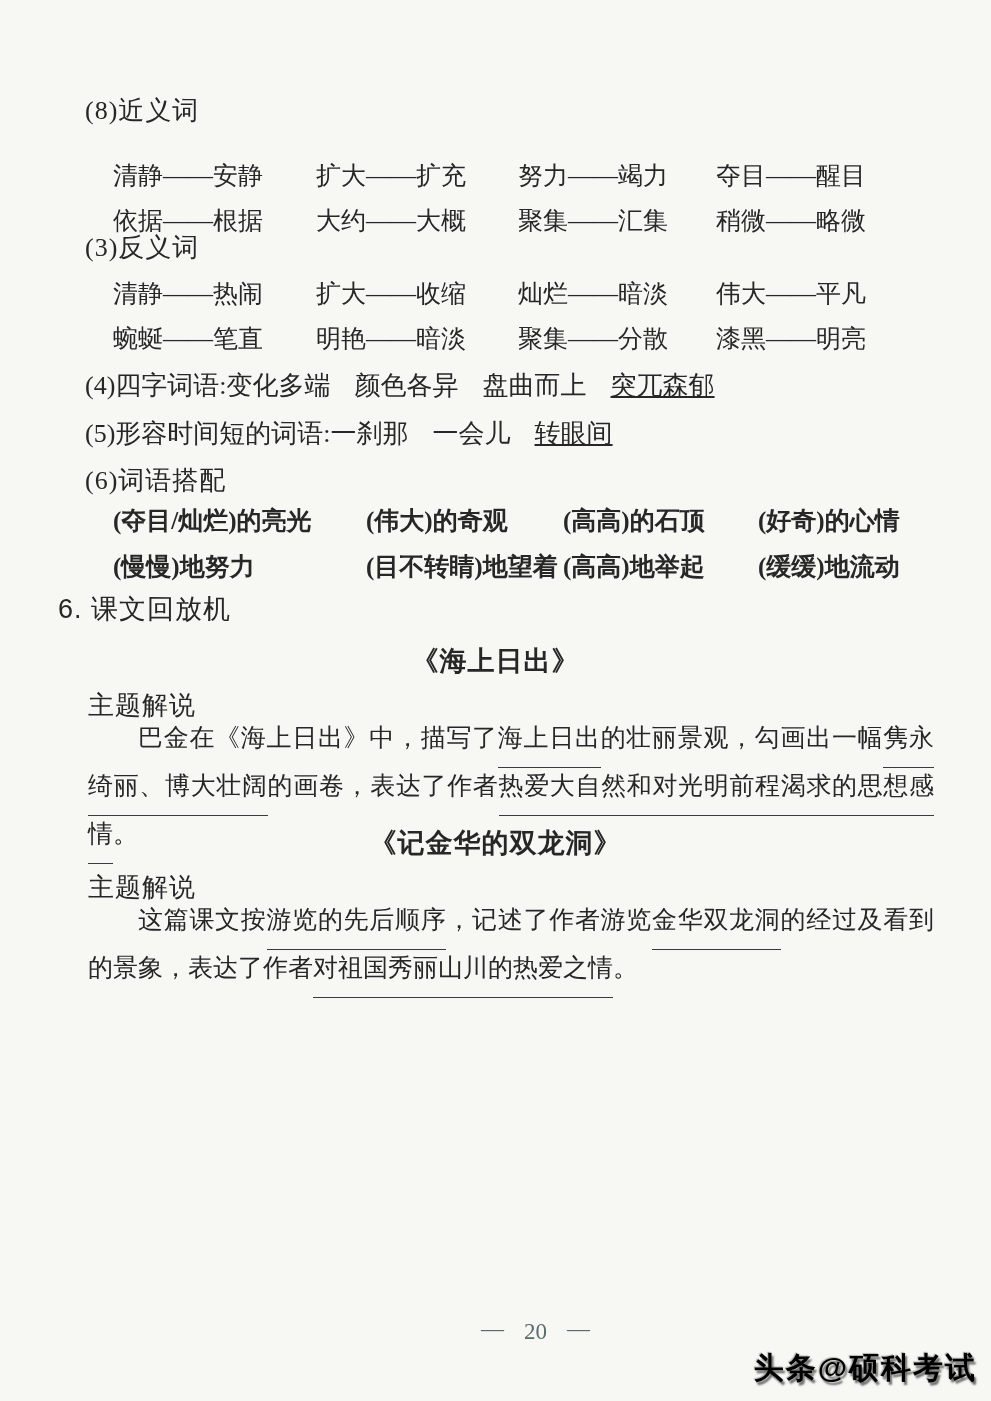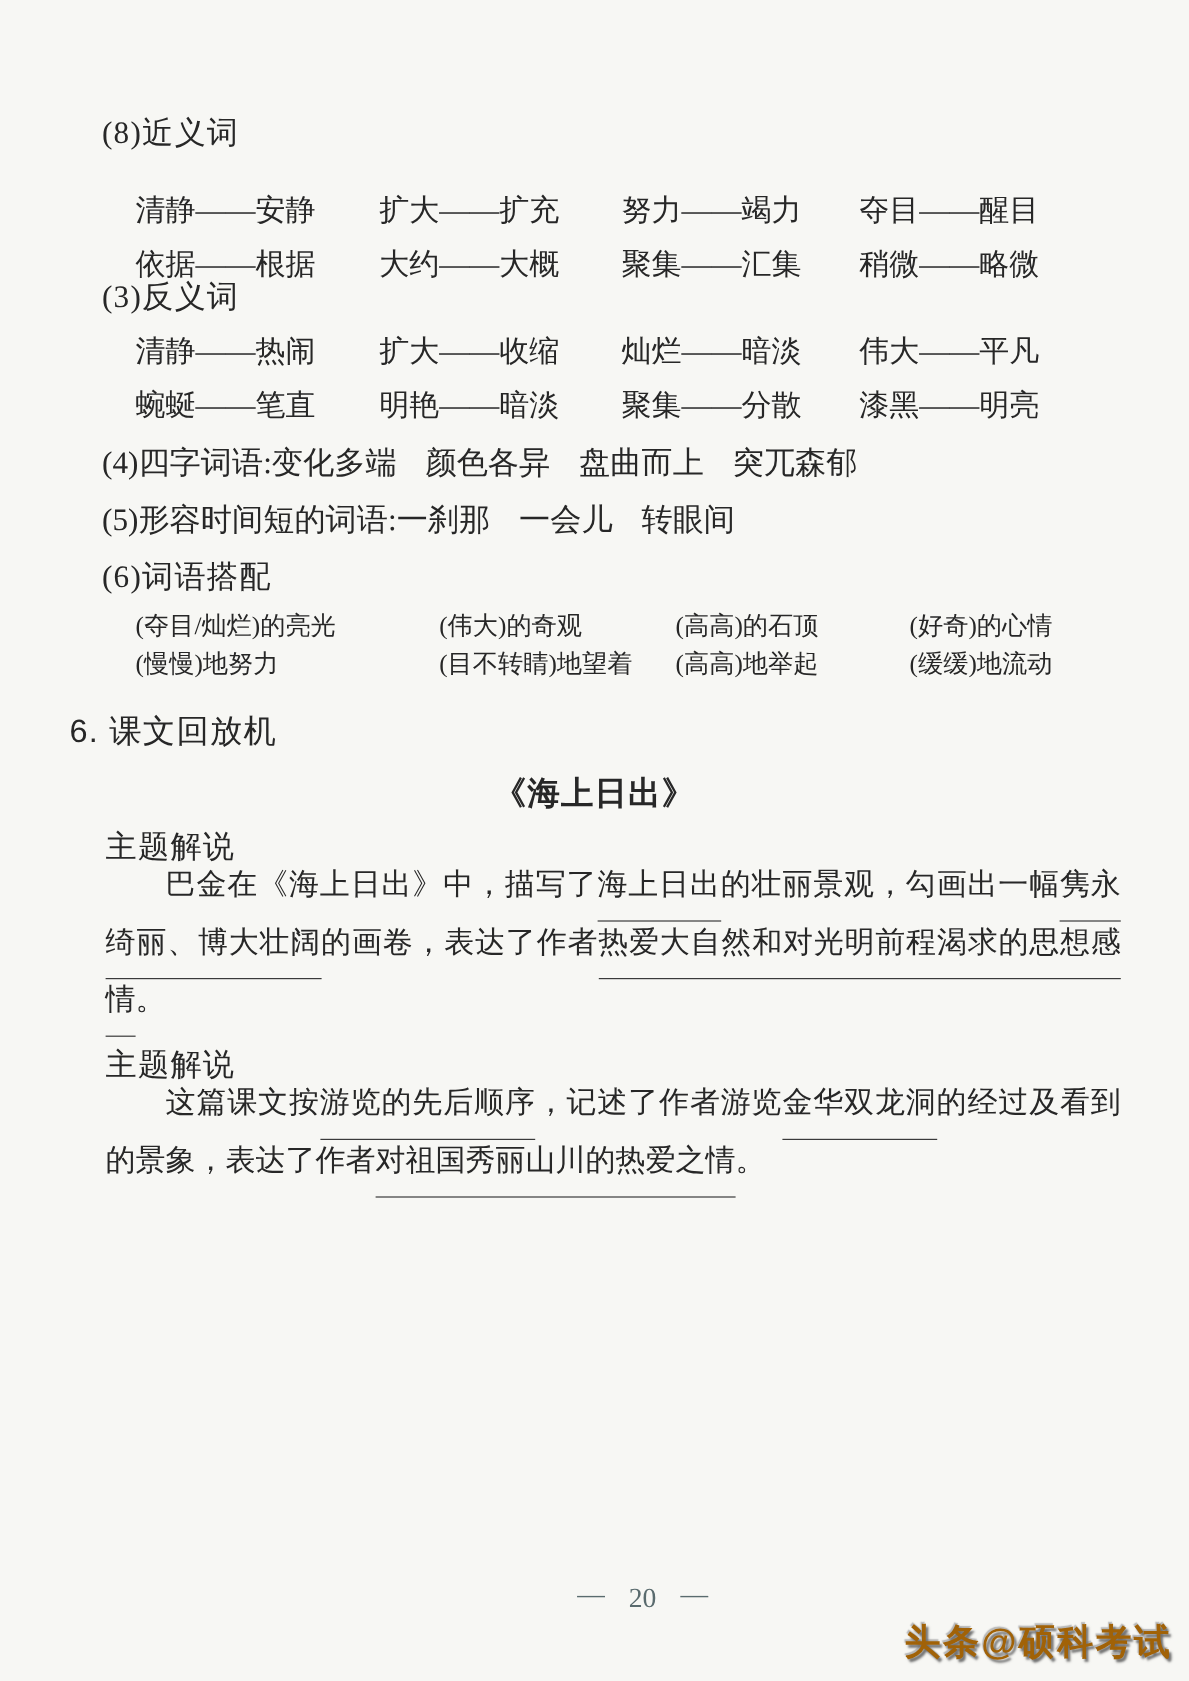--- a/index.html
+++ b/index.html
@@ -15,25 +15,26 @@
   .sec-label{font-size:26px;line-height:32px;letter-spacing:1px;}
   .word-grid{
     display:grid;
     grid-template-columns:203px 202px 198px auto;
     row-gap:13px;
     font-size:25px;line-height:32px;
   }
   .colloc-grid{
     display:grid;
     grid-template-columns:253px 197px 195px auto;
-    font-size:21px;line-height:32px;
+    row-gap:14px;
+    font-size:25px;line-height:32px;font-weight:bold;
   }
   .inline-line{font-size:26px;line-height:32px;}
   .inline-line .word{margin-right:24px;}
-  .inline-line .word:last-child{margin-right:0;}
+  .inline-line .word:last-child{margin-right:0;text-decoration:underline;}
 
   .review-label{
     font-family:"Liberation Sans","DejaVu Sans",sans-serif;
     font-weight:normal;font-size:27px;line-height:32px;letter-spacing:1px;
   }
   .lesson-title{
     width:991px;text-align:center;
     font-family:"Liberation Sans","DejaVu Sans",sans-serif;
     font-weight:bold;font-size:27px;line-height:32px;letter-spacing:1px;
   }
@@ -49,21 +50,21 @@
   .page-number-row{
     width:991px;text-align:center;
     font-size:23px;line-height:28px;color:#5a6b6e;margin-left:40px;
   }
   .page-number-row .dash{margin:0 20px;position:relative;top:-3px;}
 
   .watermark{
     right:14px;top:1348px;
     font-family:"Liberation Sans","DejaVu Sans",sans-serif;
     font-weight:bold;font-size:30px;letter-spacing:2px;
-    color:#a16207;
+    color:#000000;
     text-shadow:2px 3px 2px #6e6e6e,-1px -1px 1px #b5b5b5;
   }
 </style>
 </head>
 <body>
 
 <div class="page">
 
   <div class="abs sec-label" style="left:85px;top:95px;">(8)近义词</div>
   <div class="abs word-grid" style="left:113px;top:160px;width:800px;">
@@ -108,20 +109,21 @@
     <span>(高高)地举起</span>
     <span>(缓缓)地流动</span>
   </div>
 
   <div class="abs review-label" style="left:58px;top:593px;">6. 课文回放机</div>
 
   <div class="abs lesson-title" style="left:0;top:645px;">《海上日出》</div>
   <div class="abs subtitle" style="left:88px;top:690px;">主题解说</div>
   <p class="abs para" style="left:88px;top:714px;"><span>巴金在《海上日出》中，描写了</span><span class="u">海上日出</span><span>的壮丽景观，勾画出一幅</span><span class="u">隽永绮丽、博大壮阔</span><span>的画卷，表达了作者</span><span class="u">热爱大自然和对光明前程渴求的思想感情</span><span>。</span></p>
 
+  <div class="abs lesson-title" style="left:0;top:827px;">《记金华的双龙洞》</div>
   <div class="abs subtitle" style="left:88px;top:872px;">主题解说</div>
   <p class="abs para" style="left:88px;top:896px;"><span>这篇课文按</span><span class="u">游览的先后顺序</span><span>，记述了作者游览</span><span class="u">金华双龙洞</span><span>的经过及看到的景象，表达了作者</span><span class="u">对祖国秀丽山川的热爱之情</span><span>。</span></p>
 
   <div class="abs page-number-row" style="left:0;top:1318px;">
     <span class="dash">—</span><span>20</span><span class="dash">—</span>
   </div>
 
   <div class="abs watermark">头条@硕科考试</div>
 
 </div>

